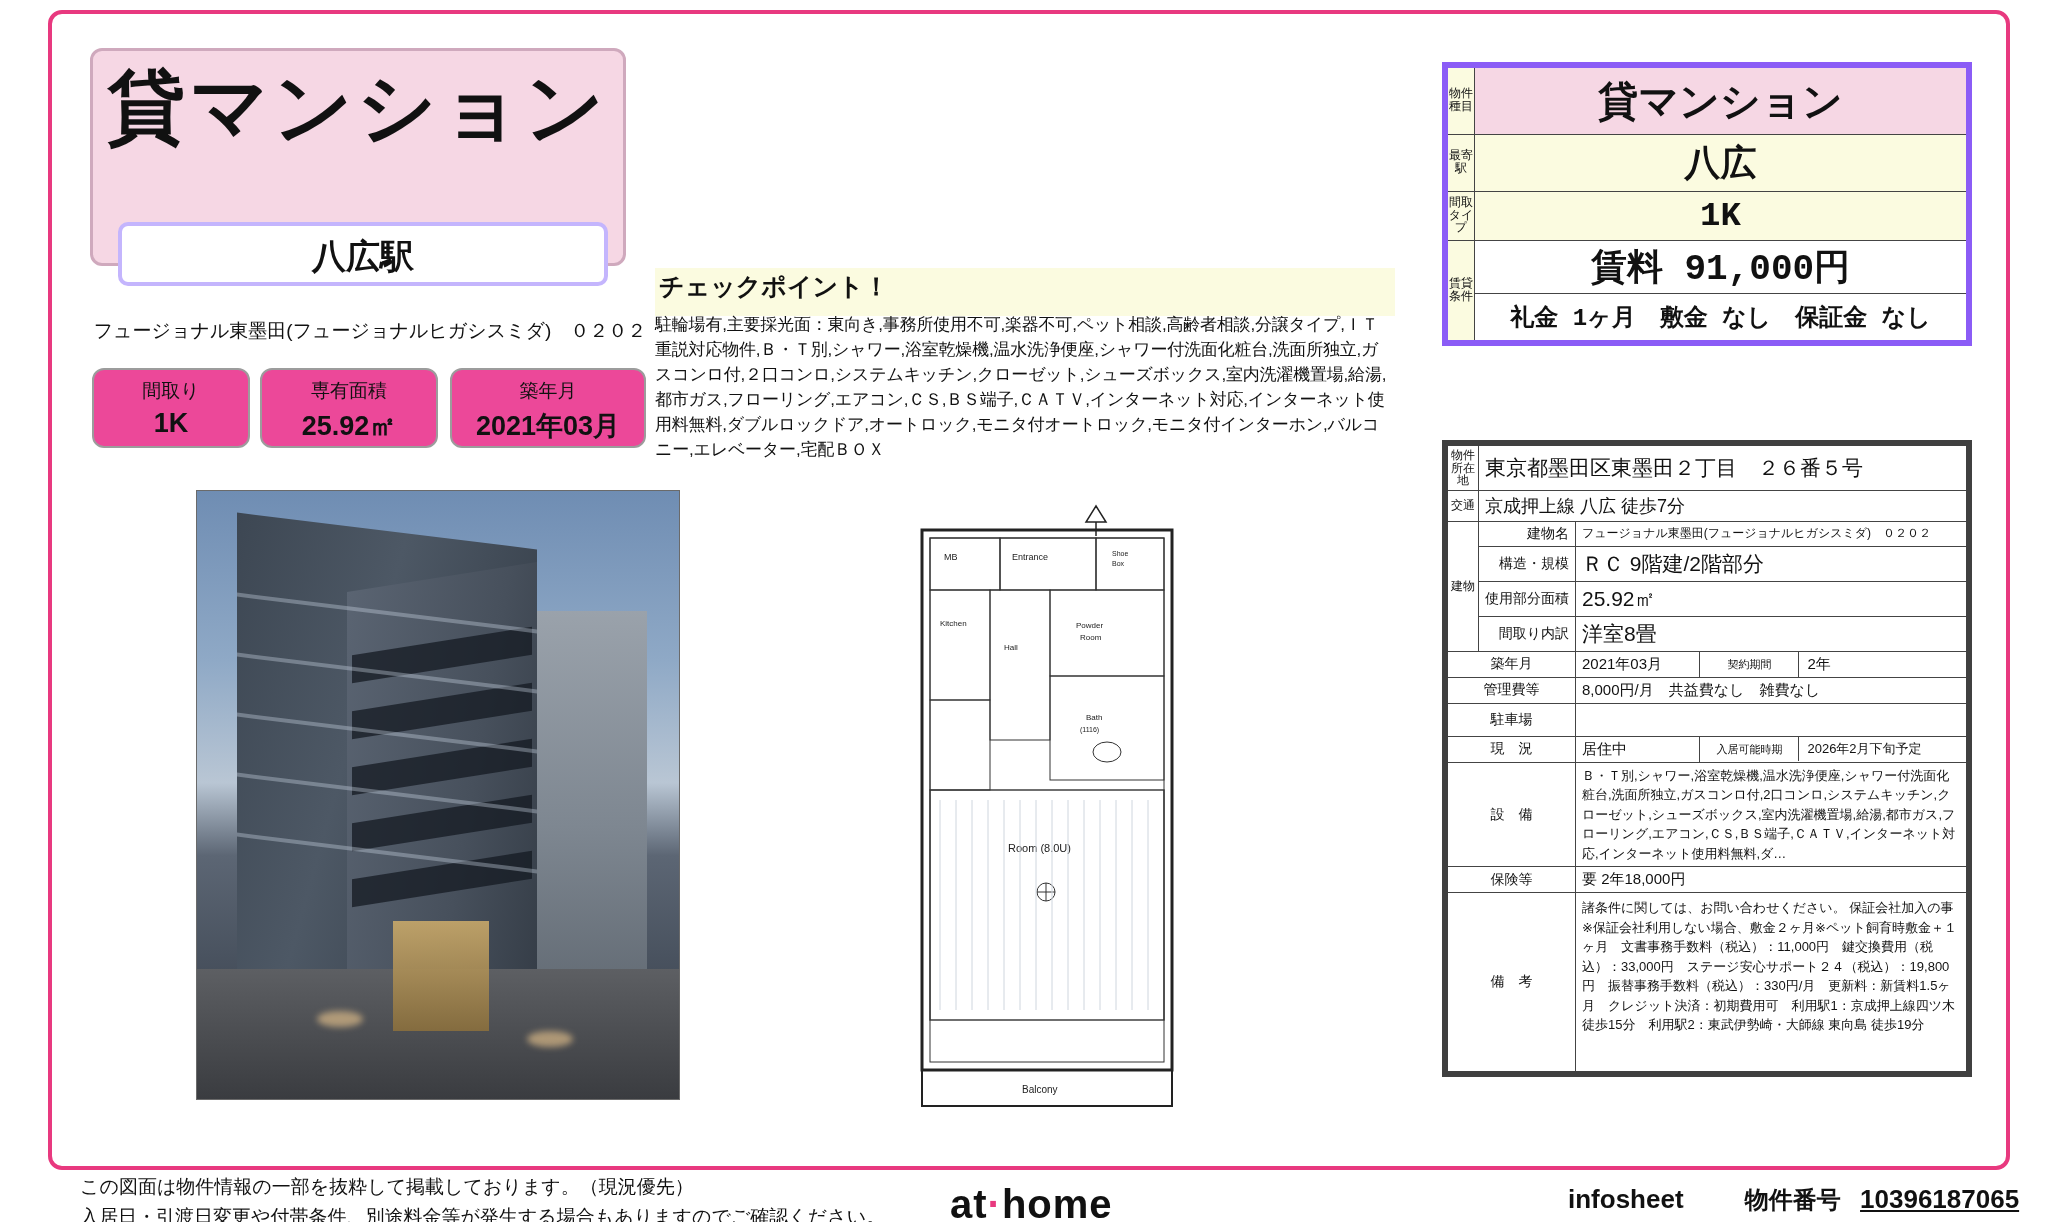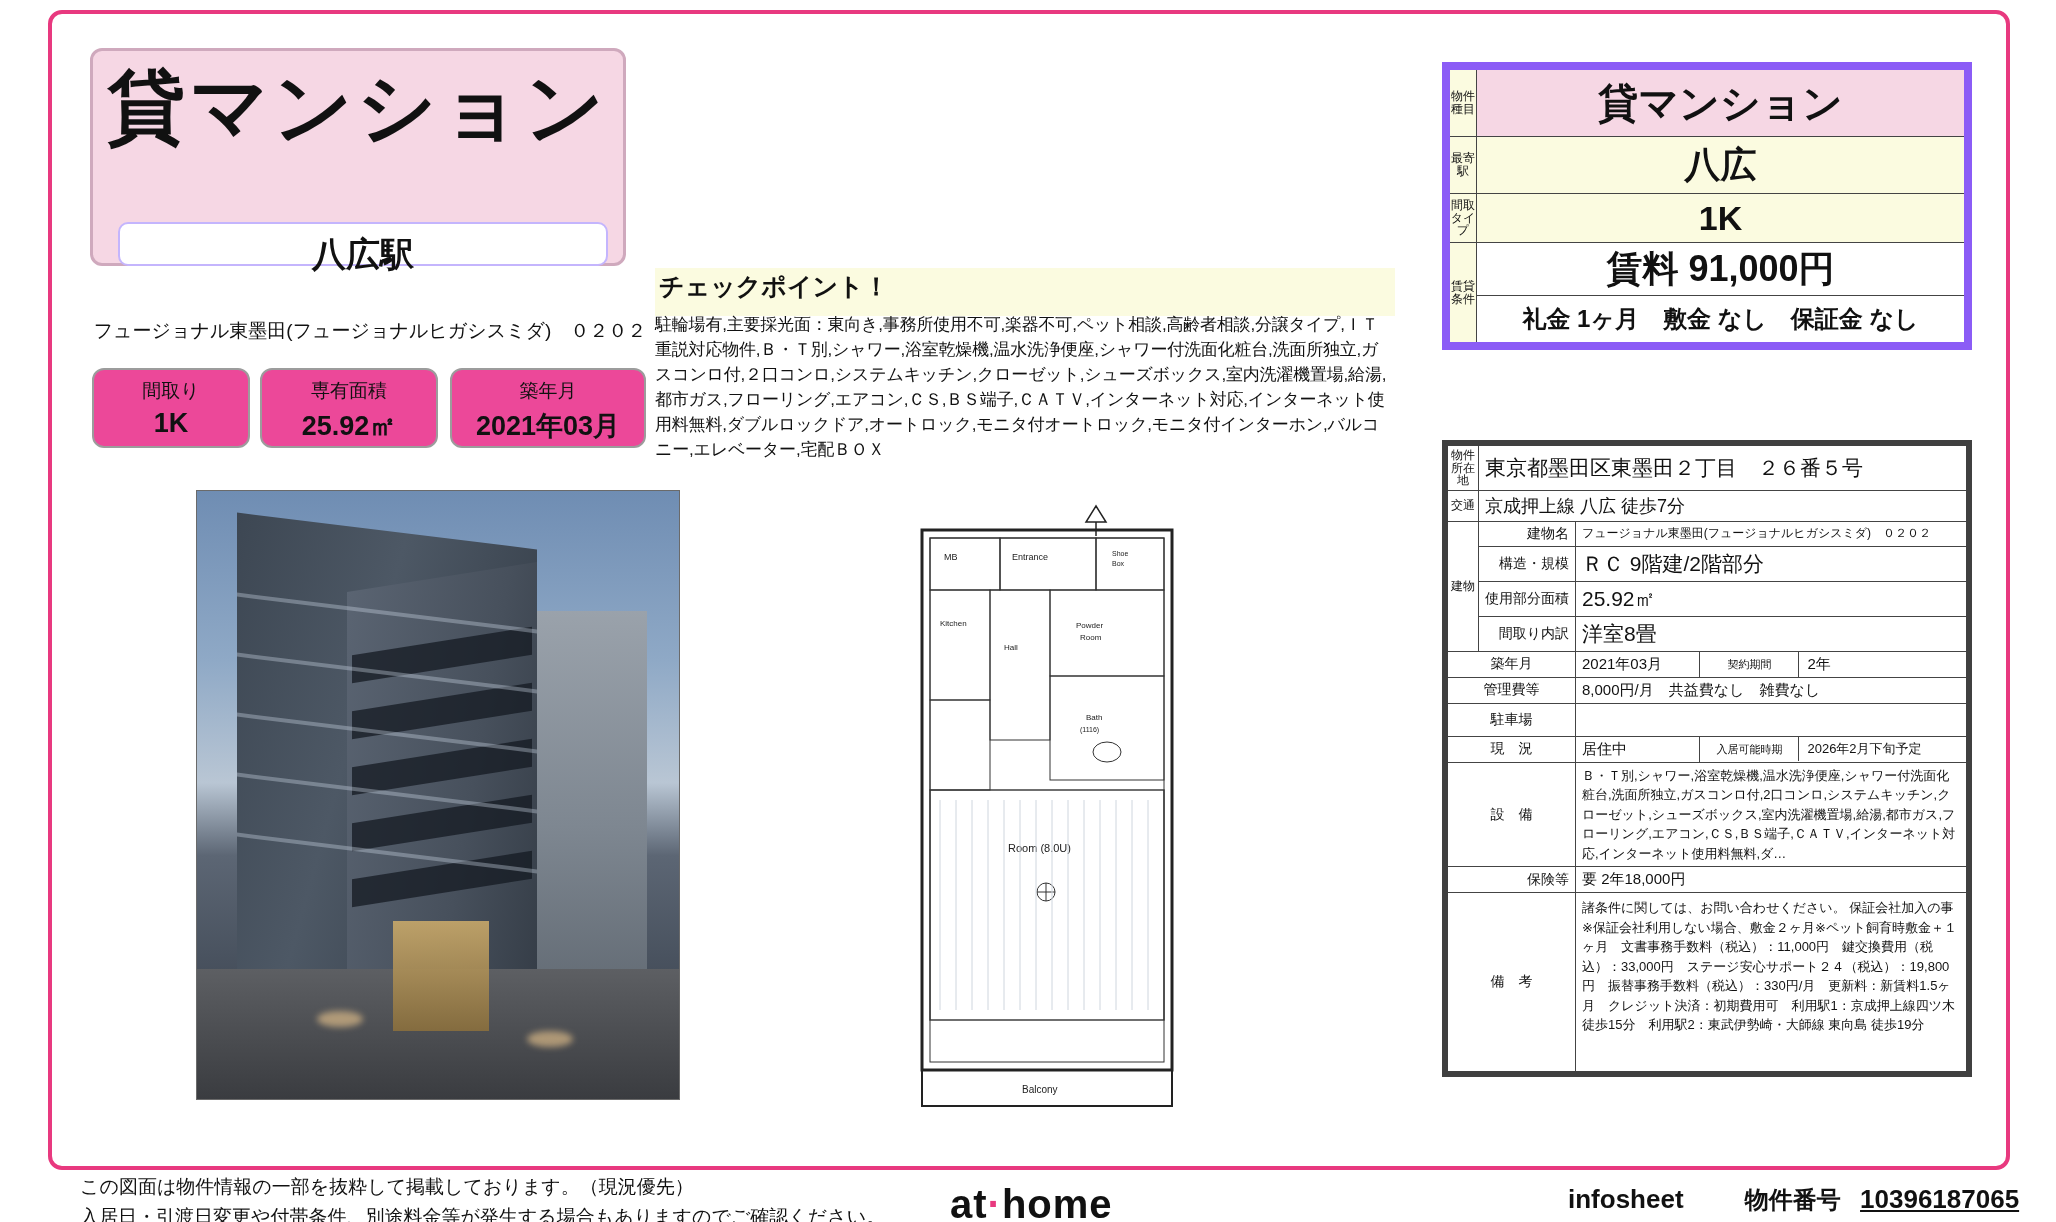--- a/index.html
+++ b/index.html
@@ -23,22 +23,22 @@
   .title-box{
     position:absolute;left:90px;top:48px;width:536px;height:218px;
     background:#f6d7e4;border:3px solid #cfa9bd;border-radius:12px;box-sizing:border-box;
   }
   .title-main{
     position:absolute;left:98px;top:52px;width:520px;height:110px;
     font-size:78px;line-height:110px;font-weight:bold;letter-spacing:4px;
     text-align:center;color:#111;
   }
   .station-box{
-    position:absolute;left:118px;top:222px;width:490px;height:44px;
-    background:#ffffff;border:2px solid #c4b5fd;border-radius:10px;box-sizing:border-box;
+    position:absolute;left:118px;top:222px;width:490px;height:64px;
+    background:#ffffff;border:4px solid #c4b5fd;border-radius:10px;box-sizing:border-box;
     font-size:34px;line-height:60px;text-align:center;font-weight:bold;
   }
   .bldg-name{
     position:absolute;left:90px;top:318px;width:560px;
     font-size:19px;text-align:center;color:#111;
   }
 
   .spec-row{position:absolute;left:92px;top:368px;width:560px;height:80px;}
   .spec{
     position:absolute;top:0;height:80px;
@@ -84,21 +84,21 @@
     font-size:17px;line-height:25px;letter-spacing:-.2px;
   }
 
   
   .plan{
     position:absolute;left:900px;top:500px;width:320px;height:620px;
   }
   .plan svg{display:block;}
   .rtop{
     position:absolute;left:1442px;top:62px;width:530px;
-    border:8px solid #8b5cf6;border-collapse:collapse;
+    border:6px solid #8b5cf6;border-collapse:collapse;font-family:Liberation Mono, monospace;
   }
   .rtop td{border:1px solid #444;padding:0;}
   .rlbl{
     width:26px;background:#fbfbe0;font-size:12px;text-align:center;
     line-height:1.05;padding:4px 2px;
   }
   .rtop .v-type{background:#f6d7e4;font-size:40px;font-weight:bold;text-align:center;height:66px;}
   .rtop .v-stat{background:#fbfbe0;font-size:36px;font-weight:bold;text-align:center;height:56px;}
   .rtop .v-mad{background:#fbfbe0;font-size:34px;font-weight:bold;text-align:center;height:48px;}
   .rtop .v-rent{background:#ffffff;font-size:36px;font-weight:bold;text-align:center;height:52px;}
@@ -327,21 +327,21 @@
           </tr>
         </tbody>
             </table>
       </td>
     </tr>
     <tr>
       <td colspan="2" class="lb2" style="text-align:center">設　備</td>
       <td colspan="2" class="small">Ｂ・Ｔ別,シャワー,浴室乾燥機,温水洗浄便座,シャワー付洗面化粧台,洗面所独立,ガスコンロ付,2口コンロ,システムキッチン,クローゼット,シューズボックス,室内洗濯機置場,給湯,都市ガス,フローリング,エアコン,ＣＳ,ＢＳ端子,ＣＡＴＶ,インターネット対応,インターネット使用料無料,ダ…</td>
     </tr>
     <tr>
-      <td colspan="2" class="lb2" style="">保険等</td>
+      <td colspan="2" class="lb2" style="text-align:center">保険等</td>
       <td colspan="2">要 2年18,000円</td>
     </tr>
     <tr>
       <td colspan="2" class="lb2" style="text-align:center">備　考</td>
       <td colspan="2" class="small" style="height:170px;vertical-align:top;padding-top:5px">諸条件に関しては、お問い合わせください。 保証会社加入の事※保証会社利用しない場合、敷金２ヶ月※ペット飼育時敷金＋１ヶ月　文書事務手数料（税込）：11,000円　鍵交換費用（税込）：33,000円　ステージ安心サポート２４（税込）：19,800円　振替事務手数料（税込）：330円/月　更新料：新賃料1.5ヶ月　クレジット決済：初期費用可　利用駅1：京成押上線四ツ木 徒歩15分　利用駅2：東武伊勢崎・大師線 東向島 徒歩19分</td>
     </tr>
   </tbody>
     </table>
 
   <div class="foot-note">

